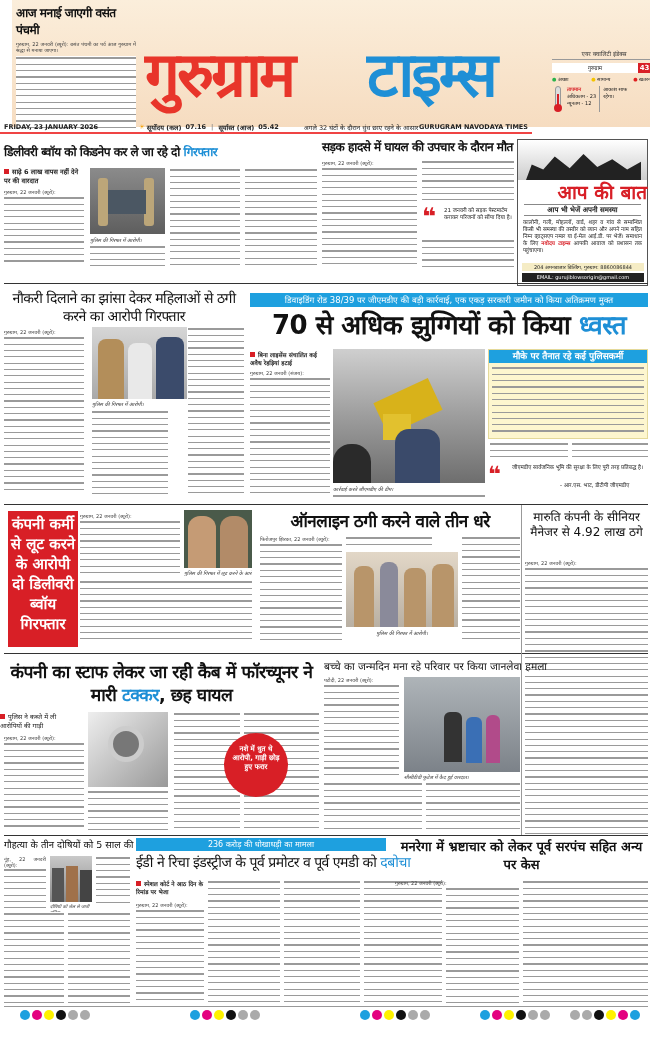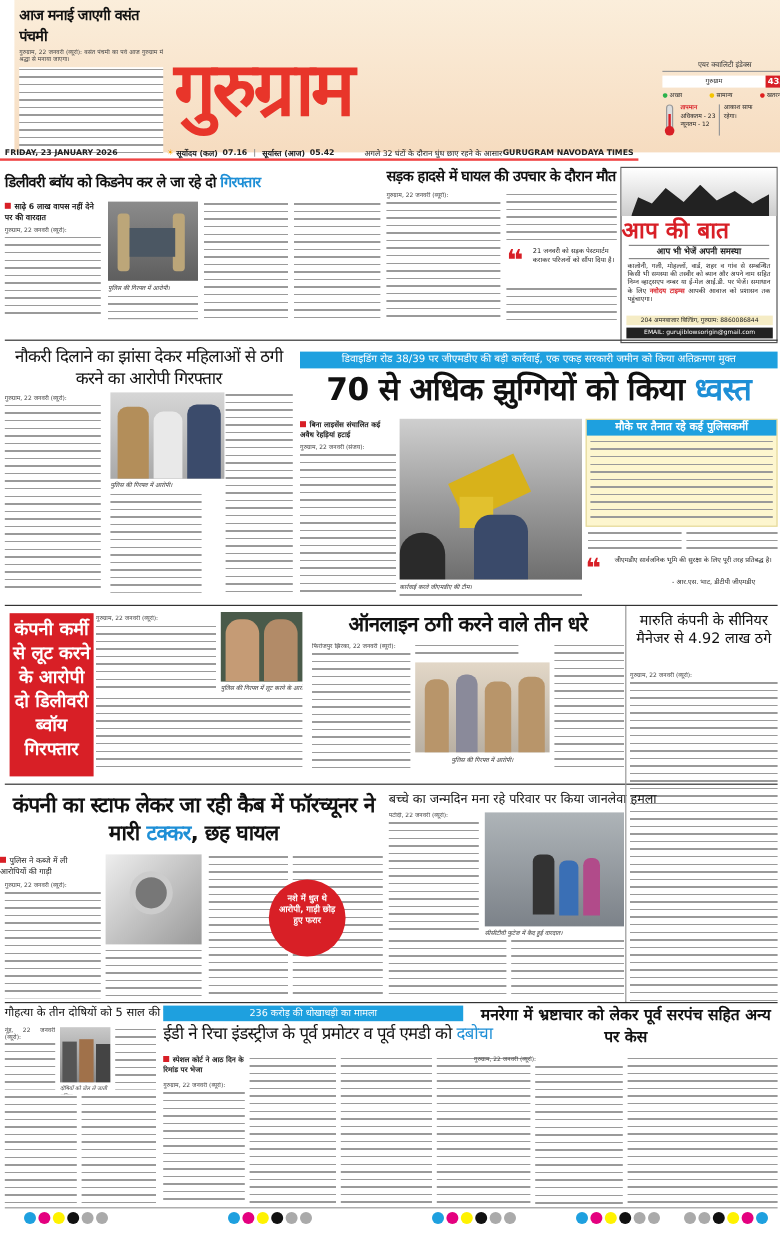--- a/index.html
+++ b/index.html
@@ -21,20 +21,21 @@
 </head>
 <body>
 
 <div class="mast">
   <div class="abs" style="left:4px;top:4px;width:120px">
     <div class="hl" style="font-size:12px;font-weight:bold">आज मनाई जाएगी वसंत पंचमी</div>
     <div class="txt" style="margin-top:3px;font-size:5px">गुरुग्राम, 22 जनवरी (ब्यूरो): बसंत पंचमी का पर्व आज गुरुग्राम में श्रद्धा से मनाया जाएगा।</div>
     <div class="fill" style="height:72px;margin-top:2px"></div>
   </div>
   <div class="abs" style="left:133px;top:40px;font-size:62px;font-weight:bold;color:#e8352a;letter-spacing:-3px;line-height:70px">गुरुग्राम</div>
+  <div class="abs" style="left:355px;top:40px;font-size:62px;font-weight:bold;color:#1e8fd6;letter-spacing:-3px;line-height:70px">टाइम्स</div>
 
   <div class="abs" style="left:540px;top:50px;width:104px">
     <div style="font-size:6px;text-align:center;color:#333;border-bottom:1px solid #999;padding-bottom:1px">एयर क्वालिटी इंडेक्स</div>
     <div style="display:flex;margin-top:3px;height:10px">
       <div style="flex:1;background:#fff;font-size:5.5px;text-align:center;line-height:10px">गुरुग्राम</div>
       <div style="width:18px;background:#d81f26;color:#fff;font-size:7px;font-weight:bold;text-align:center;line-height:10px">433</div>
     </div>
     <div style="display:flex;justify-content:space-between;font-size:5px;margin-top:3px">
       <span><span style="color:#2bb24c">●</span> <span>अच्छा</span></span>
       <span><span style="color:#f5c400">●</span> <span>सामान्य</span></span>
@@ -93,21 +94,21 @@
   <div class="abs fill" style="left:100px;top:21px;width:92px;height:40px"></div>
   <div class="abs" style="left:100px;top:68px;font-size:24px;color:#d81f26;font-weight:bold;line-height:20px">❝</div>
   <div class="abs" style="left:122px;top:68px;width:70px;font-size:5.5px;line-height:7px;color:#222">21 जनवरी को सड़क पेस्टमार्टम कराकर परिजनों को सौंपा दिया है।</div>
   <div class="abs fill" style="left:100px;top:100px;width:92px;height:28px"></div>
 </div>
 
 <div class="abs" style="left:517px;top:139px;width:131px;height:147px;border:1px solid #555">
   <div style="height:40px;background:linear-gradient(#fff,#ccc);position:relative">
     <div style="position:absolute;left:8px;bottom:0;width:115px;height:26px;background:#222;clip-path:polygon(0 100%,5% 40%,15% 60%,25% 10%,38% 55%,50% 0,62% 50%,75% 20%,88% 60%,100% 30%,100% 100%)"></div>
   </div>
-  <div style="text-align:left;font-size:19px;font-weight:bold;color:#d81f26;line-height:24px">आप की बात</div>
+  <div style="text-align:right;font-size:19px;font-weight:bold;color:#d81f26;line-height:24px">आप की बात</div>
   <div style="text-align:center;font-size:7px;font-weight:bold;border-top:1px solid #888;border-bottom:1px solid #888;margin:0 6px;line-height:10px">आप भी भेजें अपनी समस्या</div>
   <div style="font-size:5.5px;line-height:7px;padding:3px 5px;color:#222;text-align:justify">
     <span>कालोनी, गली, मोहल्लों, वार्ड, शहर व गांव से सम्बन्धित किसी भी समस्या की तस्वीर को ब्यान और अपने नाम सहित निम्न व्हाट्सएप नम्बर या ई-मेल आई.डी. पर भेजें। समाधान के लिए</span>
     <span style="color:#d81f26;font-weight:bold">नवोदय टाइम्स</span>
     <span>आपकी आवाज को प्रशासन तक पहुंचाएगा।</span>
   </div>
   <div style="position:absolute;left:4px;bottom:14px;width:122px;background:#f5ecc5;font-size:5px;text-align:center;line-height:8px">204 अमनबाजार बिल्डिंग, गुरुग्राम: 8860086844</div>
   <div style="position:absolute;left:4px;bottom:3px;width:122px;background:#222;color:#fff;font-size:5px;text-align:center;line-height:9px">EMAIL: gurujiblowsorigin@gmail.com</div>
 </div>
 

